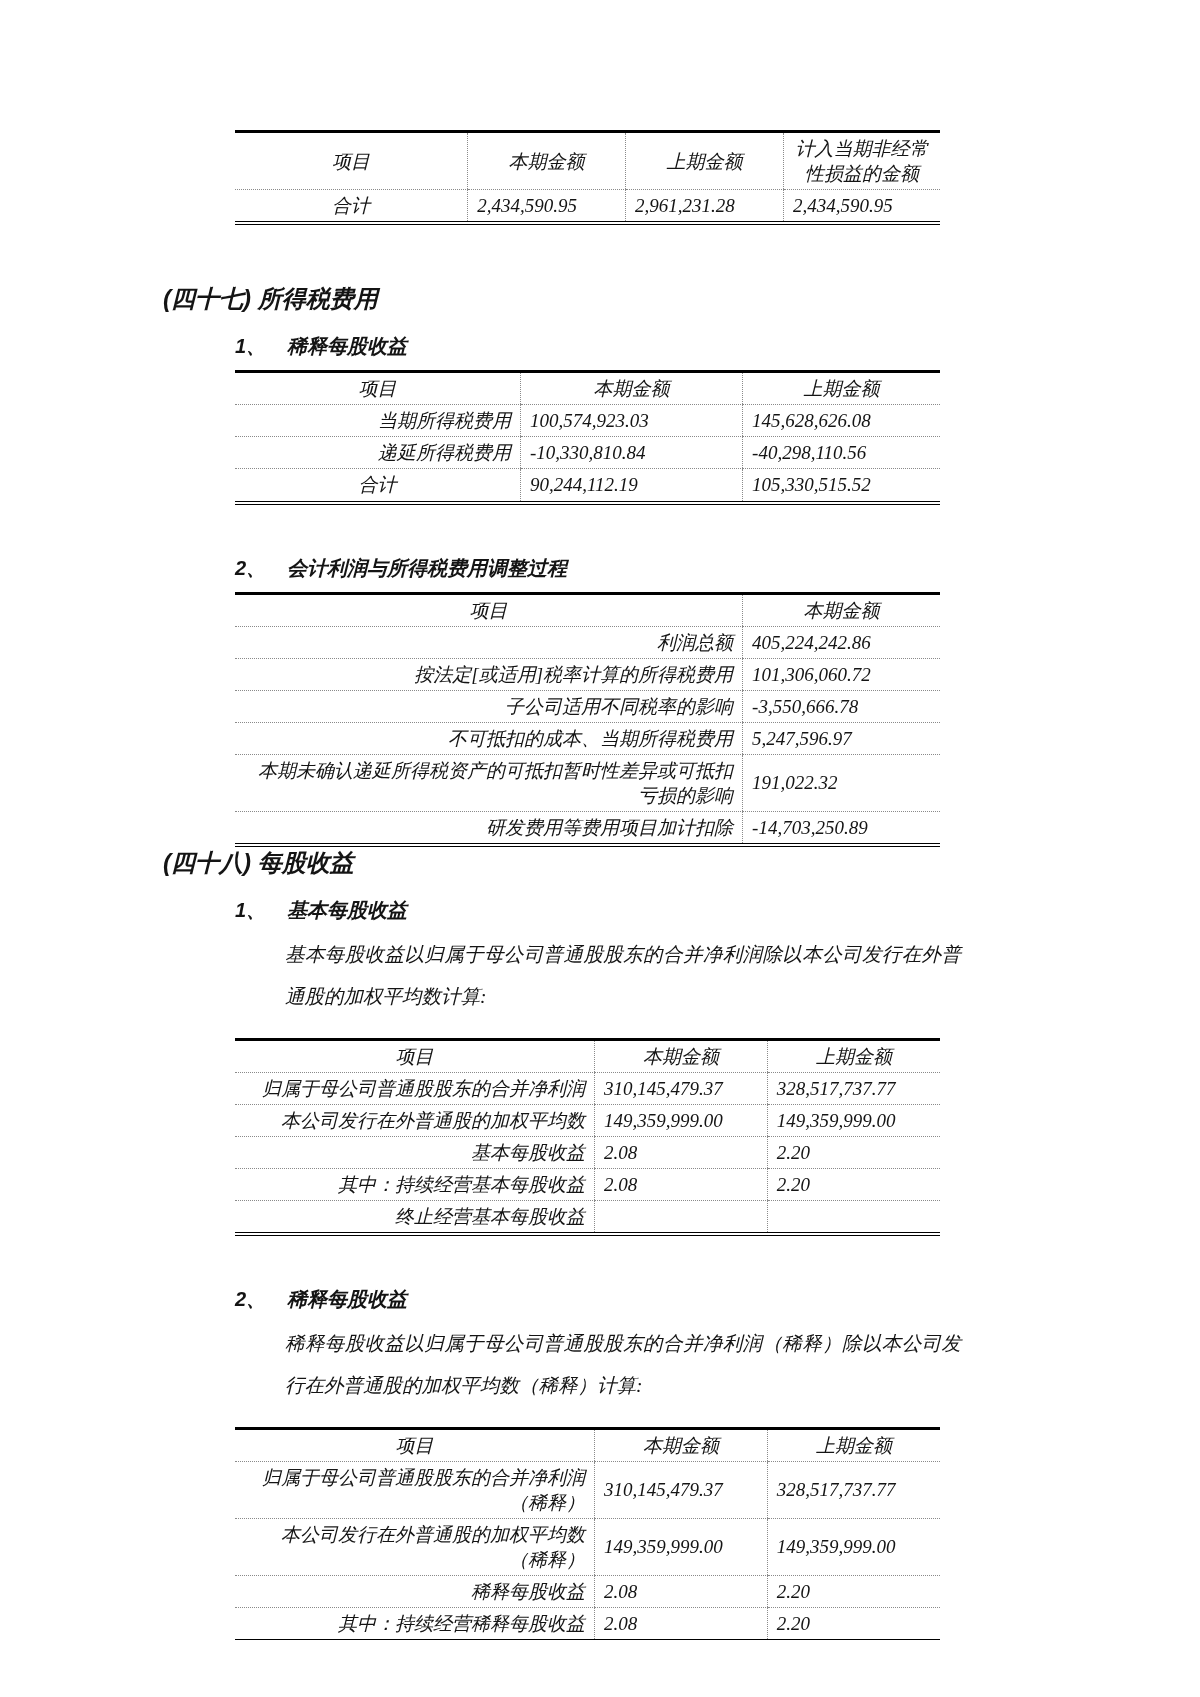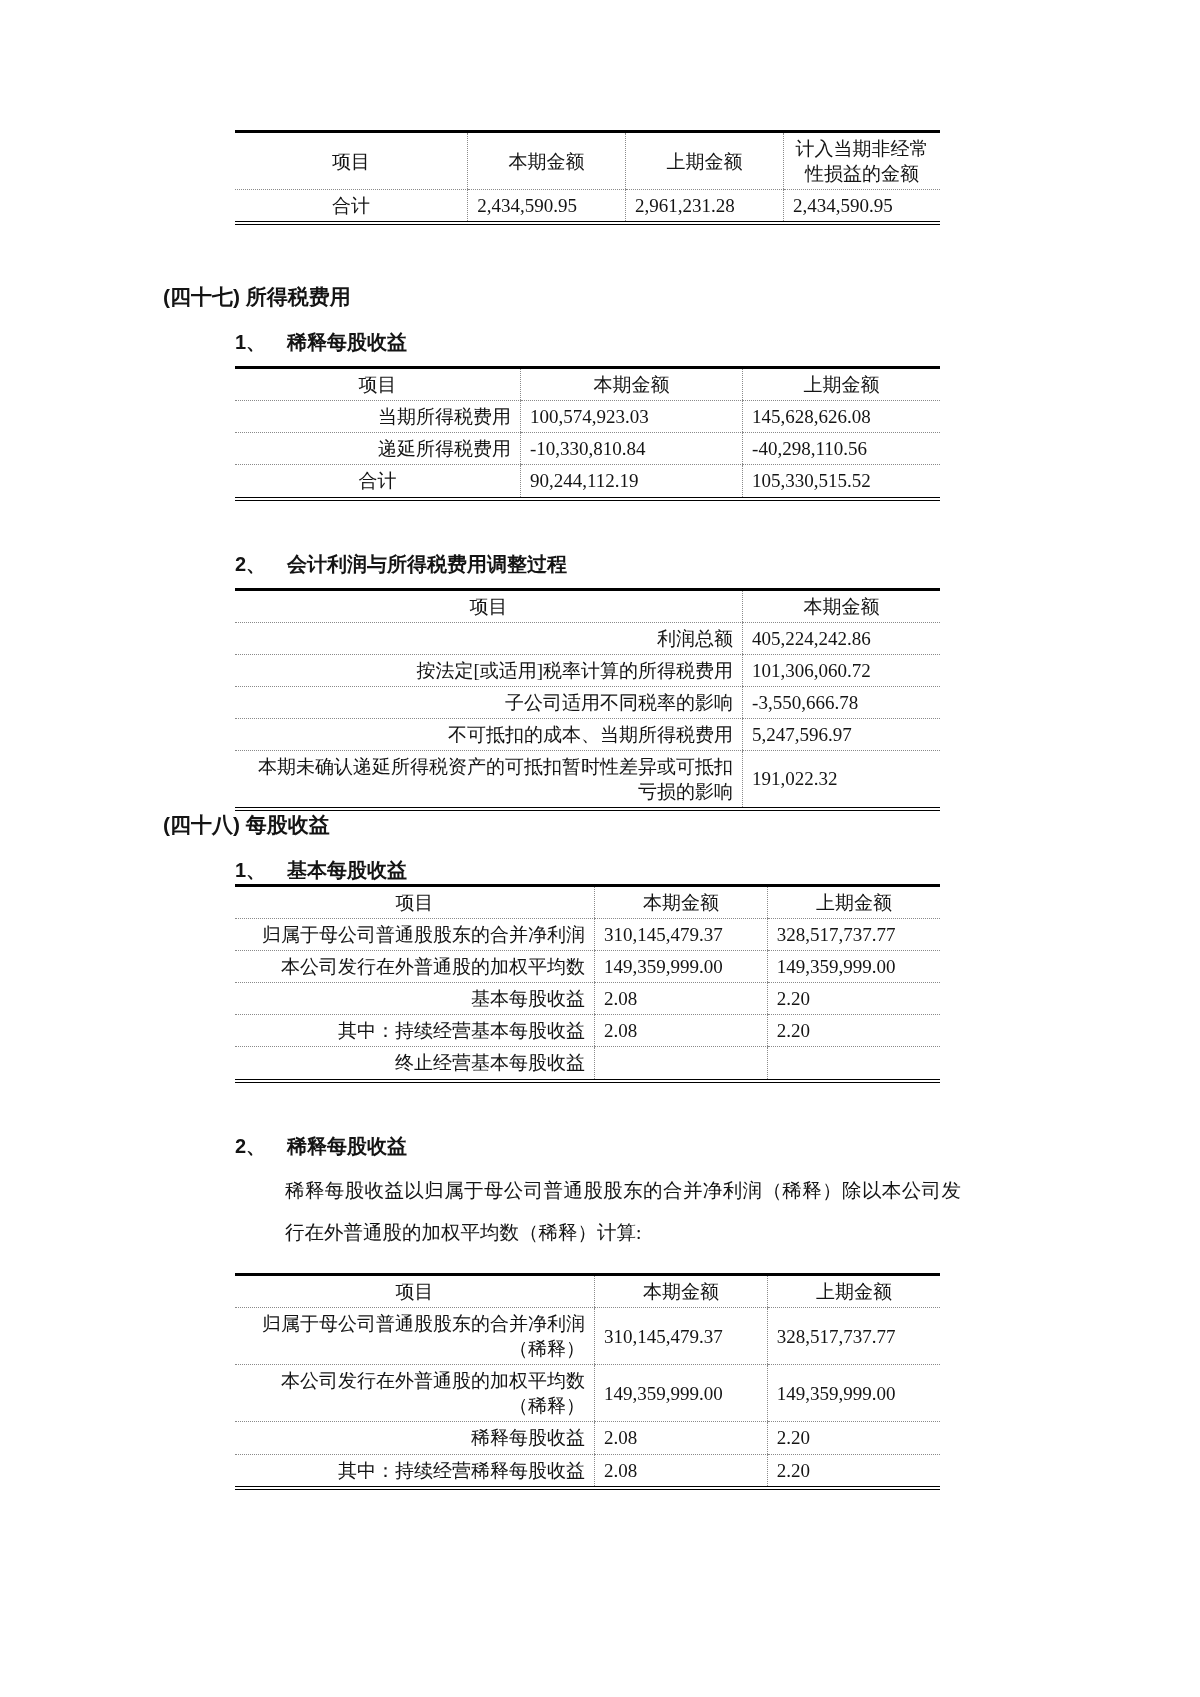--- a/index.html
+++ b/index.html
@@ -3,20 +3,21 @@
 <meta charset="utf-8">
 <style>
   html,body{margin:0;padding:0;background:#ffffff;}
   .page{
     position:relative;
     width:1200px;height:1641px;
     background:#ffffff;
     font-family:"Liberation Serif","DejaVu Serif",serif;
     color:#141414;
     overflow:hidden;
+    font-style:italic;
   }
   .tbl{
     border-collapse:collapse;
     table-layout:fixed;
     width:705px;
     margin-left:235px;
     border-top:3px solid #000;
     border-bottom:4px double #000;
     font-size:19px;
   }
@@ -29,21 +30,21 @@
     overflow:hidden;
   }
   .tbl th+th,.tbl td+td{border-left:1px dotted #8a8a8a;}
   .tbl tr:last-child td{border-bottom:none;}
   .c{text-align:center;}
   .r{text-align:left;}
   .l{text-align:right;}
   .ind{padding-left:112px;}
   .sec{
     font-weight:bold;
-    font-size:21px;
+    font-size:24px;
     margin:0 0 0 163px;
     font-family:"Liberation Sans","DejaVu Sans",sans-serif;
   }
   .sub{
     font-weight:bold;
     font-size:20px;
     margin-left:235px;
     display:flex;
     font-family:"Liberation Sans","DejaVu Sans",sans-serif;
   }
@@ -163,30 +164,35 @@
         <td class="r">-3,550,666.78</td>
       </tr>
       <tr>
         <td class="l">不可抵扣的成本、当期所得税费用</td>
         <td class="r">5,247,596.97</td>
       </tr>
       <tr>
         <td class="l">本期未确认递延所得税资产的可抵扣暂时性差异或可抵扣亏损的影响</td>
         <td class="r">191,022.32</td>
       </tr>
+      <tr>
+        <td class="l">研发费用等费用项目加计扣除</td>
+        <td class="r">-14,703,250.89</td>
+      </tr>
     </tbody>
   </table>
 
   <div class="sec mt-sec48">(四十八) 每股收益</div>
 
   <div class="sub mt-sub">
     <span class="num">1、</span>
     <span>基本每股收益</span>
   </div>
 
+  <p class="para mt-para">基本每股收益以归属于母公司普通股股东的合并净利润除以本公司发行在外普通股的加权平均数计算:</p>
 
   <table class="tbl">
     <colgroup>
         <col style="width:51%">
         <col style="width:24.5%">
         <col style="width:24.5%">
       </colgroup>
     <thead>
       <tr>
         <th class="c">项目</th>

